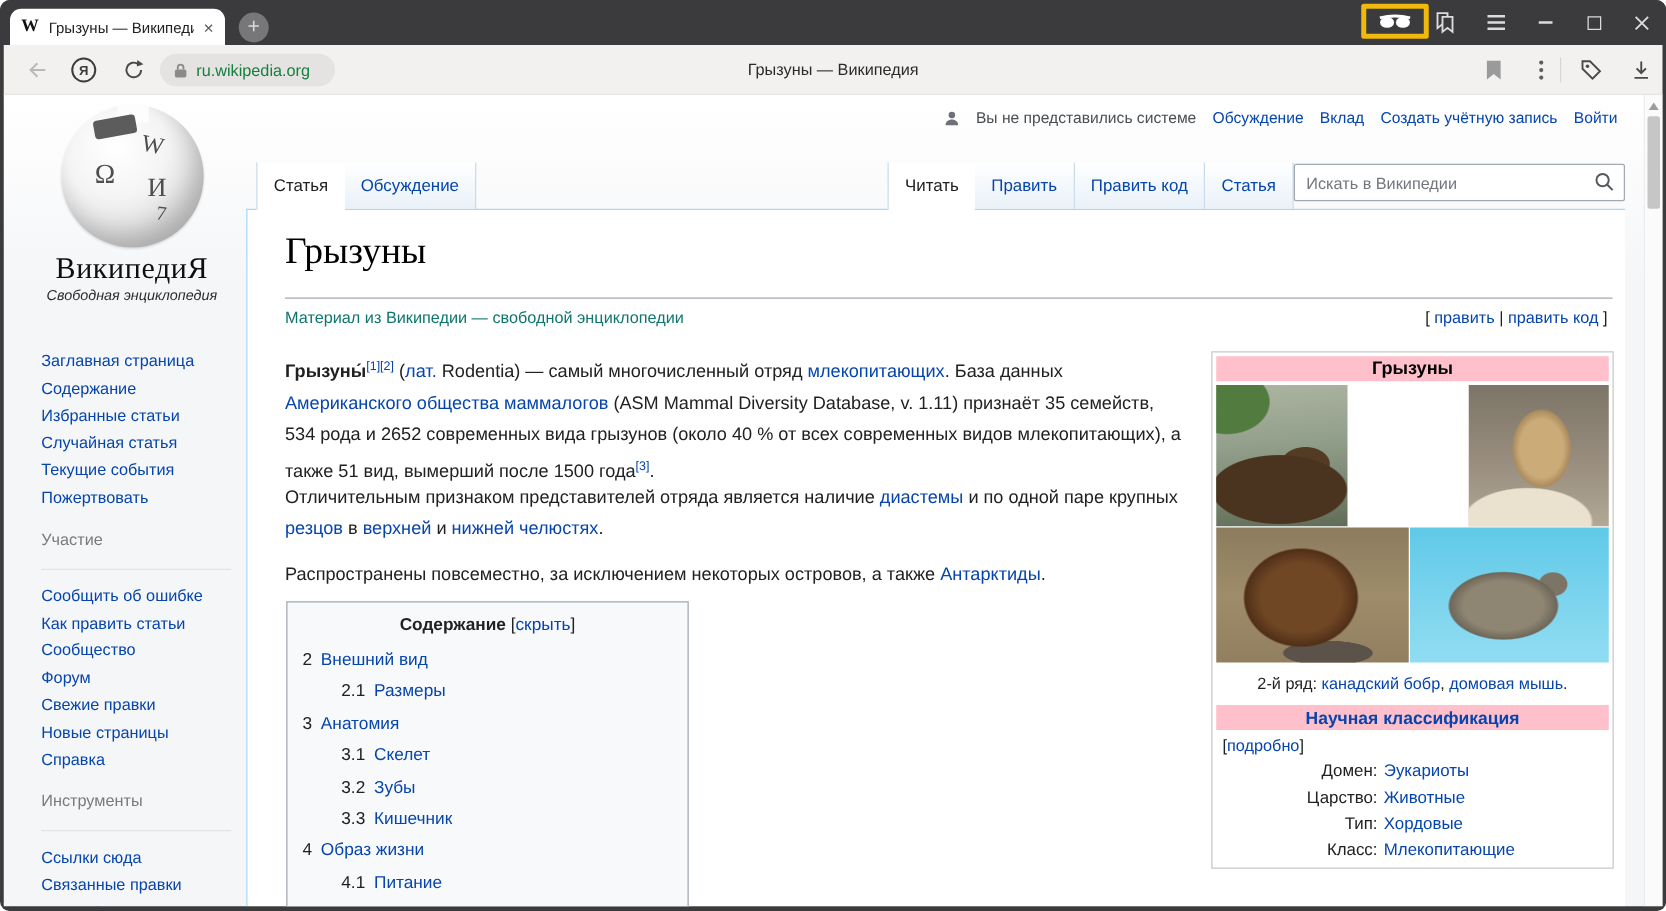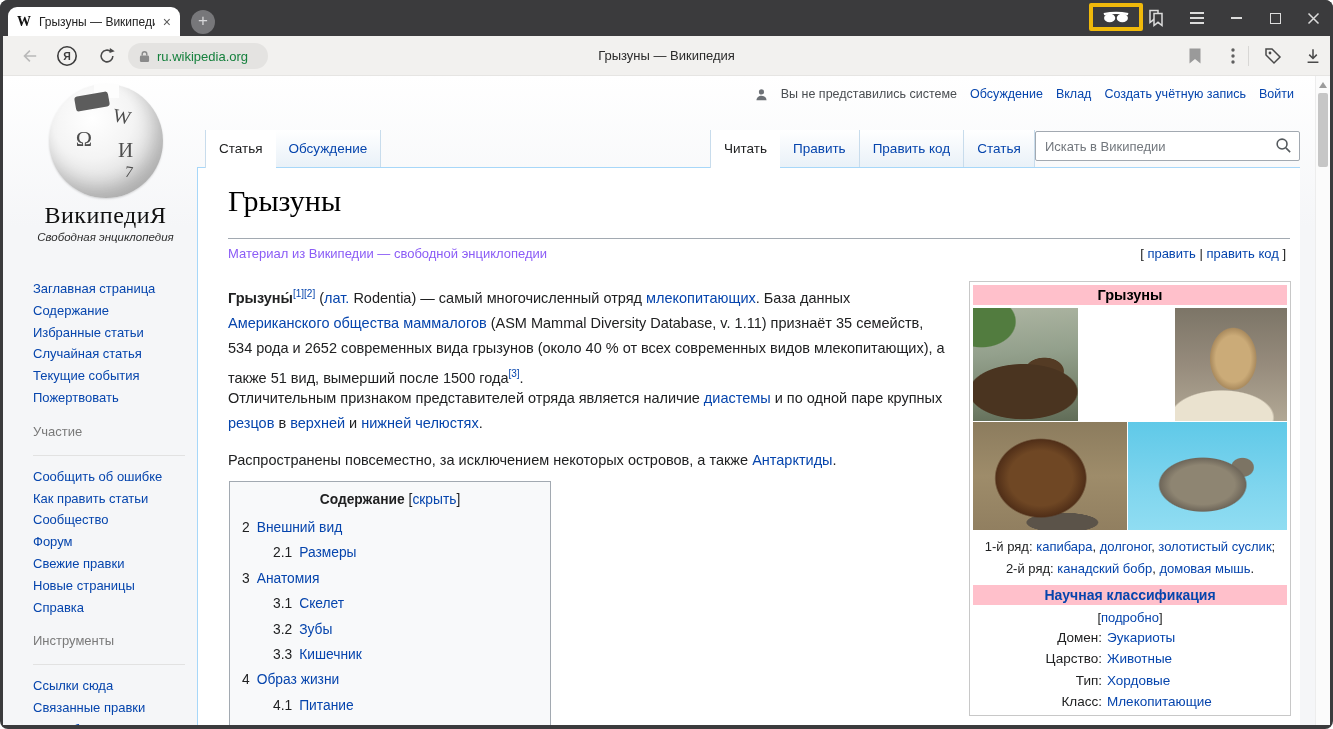--- a/index.html
+++ b/index.html
@@ -67,21 +67,21 @@
   .wtab.active { background:#ffffff; color:#202122; border:none; height:38px; margin-bottom:-1px; position:relative; z-index:2; }
   .searchbox { position:absolute; right:0; top:1px; width:265px; height:30px; }
   .searchbox input { width:100%; height:100%; border:1px solid #a2a9b1; border-radius:2px; padding:0 32px 0 9px; font-size:13px; font-family:"Liberation Sans",sans-serif; color:#202122; background:#fff; outline:none; }
   .searchbox input::placeholder { color:#72777d; }
   .search-ico { position:absolute; right:8px; top:6px; cursor:pointer; }
 
   
   .content { position:absolute; left:194px; right:30px; top:91px; bottom:0; background:#ffffff; border-top:1px solid #a7d7f9; border-left:1px solid #a7d7f9; }
   .a-title { position:absolute; left:30px; top:16px; font-family:"Liberation Serif",serif; font-weight:normal; font-size:30px; color:#000; }
   .t-rule { position:absolute; left:30px; right:10px; top:70px; border-top:1px solid #a2a9b1; }
-  .site-sub { position:absolute; left:30px; top:78px; font-size:13px; color:#8b5cf6; }
+  .site-sub { position:absolute; left:30px; top:78px; font-size:13px; color:#0f766e; }
   .edit-line { position:absolute; right:14px; top:78px; font-size:13px; color:#202122; }
   .para { position:absolute; left:30px; width:718px; font-size:14.5px; line-height:25px; color:#202122; }
   .p1 { top:113px; } .p2 { top:218px; } .p3 { top:280px; }
   .seg-link { color:#0645ad; cursor:pointer; }
   .seg-bold { font-weight:bold; }
   sup.seg-sup { font-size:10px; }
 
   
   .toc { position:absolute; left:31px; top:313px; width:322px; height:420px; background:#f8f9fa; border:1px solid #a2a9b1; padding:10px 12px; font-size:13.8px; }
   .toc-h { text-align:center; margin-bottom:8px; }
@@ -114,21 +114,21 @@
   .img-beaver { width:154px; background:
       radial-gradient(ellipse 58px 50px at 44% 52%, #6f4724 0 55%, #512f18 77%, transparent 80%),
       radial-gradient(ellipse 44px 12px at 58% 93%, #5b5349 0 80%, transparent 83%),
       linear-gradient(180deg,#8c7c5e 0%,#9e8c6a 50%,#917f60 100%); }
   .img-mouse { width:159px; background:
       radial-gradient(ellipse 55px 34px at 47% 58%, #8e8572 0 58%, #6f675a 78%, transparent 81%),
       radial-gradient(ellipse 12px 10px at 72% 42%, #7c7464 0 90%, transparent 100%),
       linear-gradient(180deg,#5fc9e8 0%,#7fd5ee 60%,#90ddf2 100%); }
   .ib-caption { text-align:center; font-size:13px; line-height:21.5px; padding:5px 2px 4px; }
   .ib-sci { background:#ffc0cb; text-align:center; font-weight:bold; font-size:14px; color:#0645ad; padding:2px 0; margin:2px 0; cursor:pointer; }
-  .ib-details { text-align:center; font-size:13px; padding:3px 5px 2px; }
+  .ib-details { text-align:left; font-size:13px; padding:3px 5px 2px; }
   .tax-row { display:flex; line-height:21.3px; font-size:13.5px; }
   .tax-row .tl { width:134px; text-align:right; padding-right:5px; color:#202122; }
   .tax-row .tv { color:#0645ad; cursor:pointer; }
 
   
   .scroll { position:absolute; right:0; top:0; bottom:0; width:15px; background:#fbfbfb; border-left:1px solid #ededed; }
   .s-up { position:absolute; top:6px; left:3px; width:0; height:0; border-left:4.5px solid transparent; border-right:4.5px solid transparent; border-bottom:6px solid #9c9c9c; cursor:pointer; }
   .s-thumb { position:absolute; top:17px; left:2px; right:2px; height:74px; background:#c6c6c6; border-radius:2px; cursor:grab; }
 </style>
 </head>
@@ -333,21 +333,20 @@
             <div class="img-capybara" title="капибара"></div>
             <div class="img-springhare" title="долгоног"></div>
             <div class="img-squirrel" title="золотистый суслик"></div>
           </div>
           <div class="c-row r2">
             <div class="img-beaver" title="канадский бобр"></div>
             <div class="img-mouse" title="домовая мышь"></div>
           </div>
         </div>
         <div class="ib-caption">
-          <div><span>1-й ряд: </span><span class="seg-link">капибара</span><span>, </span><span class="seg-link">долгоног</span><span>, </span><span class="seg-link">золотистый суслик</span><span>;</span></div>
           <div><span>2-й ряд: </span><span class="seg-link">канадский бобр</span><span>, </span><span class="seg-link">домовая мышь</span><span>.</span></div>
         </div>
         <div class="ib-sci">Научная классификация</div>
         <div class="ib-details"><span>[</span><span class="seg-link">подробно</span><span>]</span></div>
         <div class="tax-row">
             <span class="tl">Домен:</span>
             <span class="tv">Эукариоты</span>
           </div>
         <div class="tax-row">
             <span class="tl">Царство:</span>

